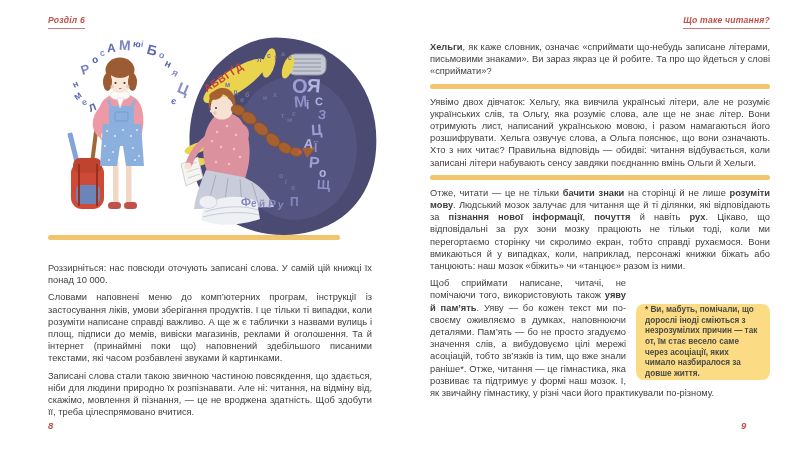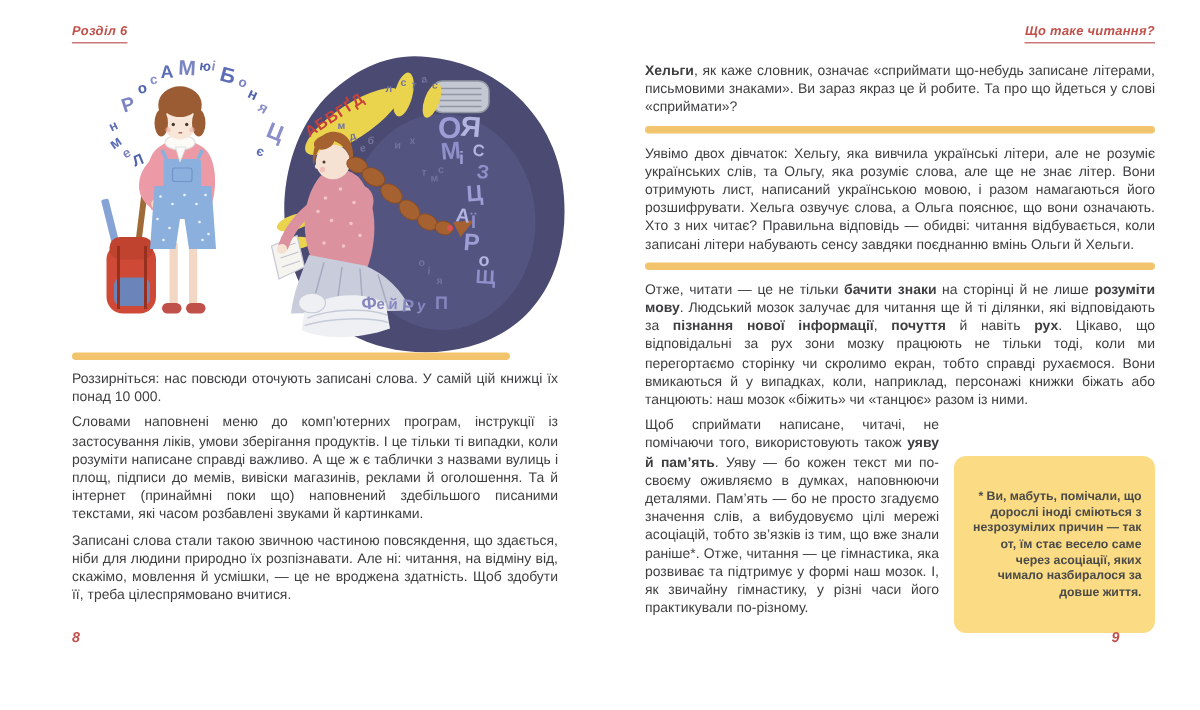--- a/index.html
+++ b/index.html
@@ -17,31 +17,31 @@
   #chapter{left:48px;}
   #section{right:30px;}
 
   
   .pagenum{position:absolute;top:420px;font-size:9.5px;font-style:italic;font-weight:bold;color:#c0504a;}
   #pn-left{left:48px;}
   #pn-right{left:741px;}
 
   
   .body-text p{margin:0 0 5px 0;font-size:9.3px;line-height:12.2px;color:#3e3e40;text-align:justify;}
-  .left-text{position:absolute;left:48px;top:246px;width:324px;}
+  .left-text{position:absolute;left:48px;top:262px;width:324px;}
   .right-text{position:absolute;left:430px;top:41px;width:340px;}
 
   .divider{height:5px;border-radius:2.5px;background:#f2c46d;margin:6px 0 7px 0;}
   .left-divider{position:absolute;left:48px;top:235px;width:292px;height:5px;border-radius:2.5px;background:#f2c46d;}
 
   
   .note{
     float:right;display:block;width:116px;margin:27px 0 5px 10px;
-    background:#fbdb84;border-radius:8px;padding:22px 9px;
-    font-size:8.2px;line-height:10.6px;color:#4a4a48;text-align:right;font-weight:bold;
+    background:#fbdb84;border-radius:8px;padding:1px 9px;
+    font-size:8.2px;line-height:10.6px;color:#4a4a48;text-align:left;font-weight:bold;
   }
 
   
   .illus{position:absolute;left:45px;top:36px;width:335px;height:202px;}
   .illus svg{position:absolute;left:0;top:0;}
   .scatter-layer{position:absolute;inset:0;pointer-events:none;}
   .sc{position:absolute;font-weight:bold;line-height:1;}
   .banner{
     position:absolute;left:156px;top:36px;transform:rotate(-33deg);
     color:#c8413b;font-weight:bold;font-size:10.5px;letter-spacing:.6px;line-height:1;
@@ -235,21 +235,21 @@
         <span class="sc" style="left: 233px; top: 164px; font-size: 10px; transform: rotate(8deg); color: rgb(135, 135, 192);">у</span>
         <span class="sc" style="left: 245px; top: 160px; font-size: 12px; transform: rotate(0deg); color: rgb(135, 135, 192);">П</span>
       </div>
     <span class="banner">АБВГҐД</span>
   </div>
 
   <div class="left-divider"></div>
   <div class="left-text body-text">
     <p>Роззирніться: нас повсюди оточують записані слова. У самій цій книжці їх понад 10 000.</p>
     <p>Словами наповнені меню до комп’ютерних програм, інструкції із застосування ліків, умови зберігання продуктів. І це тільки ті випадки, коли розуміти написане справді важливо. А ще ж є таблички з назвами вулиць і площ, підписи до мемів, вивіски магазинів, реклами й оголошення. Та й інтернет (принаймні поки що) наповнений здебільшого писаними текстами, які часом розбавлені звуками й картинками.</p>
-    <p>Записані слова стали такою звичною частиною повсякдення, що здається, ніби для людини природно їх розпізнавати. Але ні: читання, на відміну від, скажімо, мовлення й усмішки, — це не вроджена здатність. Щоб здобути її, треба цілеспрямовано вчитися.</p>
+    <p>Записані слова стали такою звичною частиною повсякдення, що здається, ніби для людини природно їх розпізнавати. Але ні: читання, на відміну від, скажімо, мовлення й пізнання, — це не вроджена здатність. Щоб здобути її, треба цілеспрямовано вчитися.</p>
   </div>
   <div class="pagenum" id="pn-left">8</div>
 
   <div class="right-text body-text">
     <p><span style="font-weight: bold;">Хельги</span><span>, як каже словник, означає «сприймати що-небудь записане літерами, письмовими знаками». Ви зараз якраз це й робите. Та про що йдеться у слові «сприймати»?</span></p>
     <div class="divider"></div>
     <p><span>Уявімо двох дівчаток: Хельгу, яка вивчила українські літери, але не розуміє українських слів, та Ольгу, яка розуміє слова, але ще не знає літер. Вони отримують лист, написаний українською мовою, і разом намагаються його розшифрувати. Хельга озвучує слова, а Ольга пояснює, що вони означають. Хто з них читає? Правильна відповідь — обидві: читання відбувається, коли записані літери набувають сенсу завдяки поєднанню вмінь Ольги й Хельги.</span></p>
     <div class="divider"></div>
     <p><span>Отже, читати — це не тільки </span><span style="font-weight: bold;">бачити знаки</span><span> на сторінці й не лише </span><span style="font-weight: bold;">розуміти мову</span><span>. Людський мозок залучає для читання ще й ті ділянки, які відповідають за </span><span style="font-weight: bold;">пізнання нової інформації</span><span>, </span><span style="font-weight: bold;">почуття</span><span> й навіть </span><span style="font-weight: bold;">рух</span><span>. Цікаво, що відповідальні за рух зони мозку працюють не тільки тоді, коли ми перегортаємо сторінку чи скролимо екран, тобто справді рухаємося. Вони вмикаються й у випадках, коли, наприклад, персонажі книжки біжать або танцюють: наш мозок «біжить» чи «танцює» разом із ними.</span></p>
     <p><span class="note">* Ви, мабуть, помічали, що дорослі іноді сміються з незрозумілих причин — так от, їм стає весело саме через асоціації, яких чимало назбиралося за довше життя.</span><span><span>Щоб сприймати написане, читачі, не помічаючи того, використовують також </span><span style="font-weight: bold;">уяву й пам’ять</span><span>. Уяву — бо кожен текст ми по-своєму оживляємо в думках, наповнюючи деталями. Пам’ять — бо не просто згадуємо значення слів, а вибудовуємо цілі мережі асоціацій, тобто зв’язків із тим, що вже знали раніше*. Отже, читання — це гімнастика, яка розвиває та підтримує у формі наш мозок. І, як звичайну гімнастику, у різні часи його практикували по-різному.</span></span></p>

